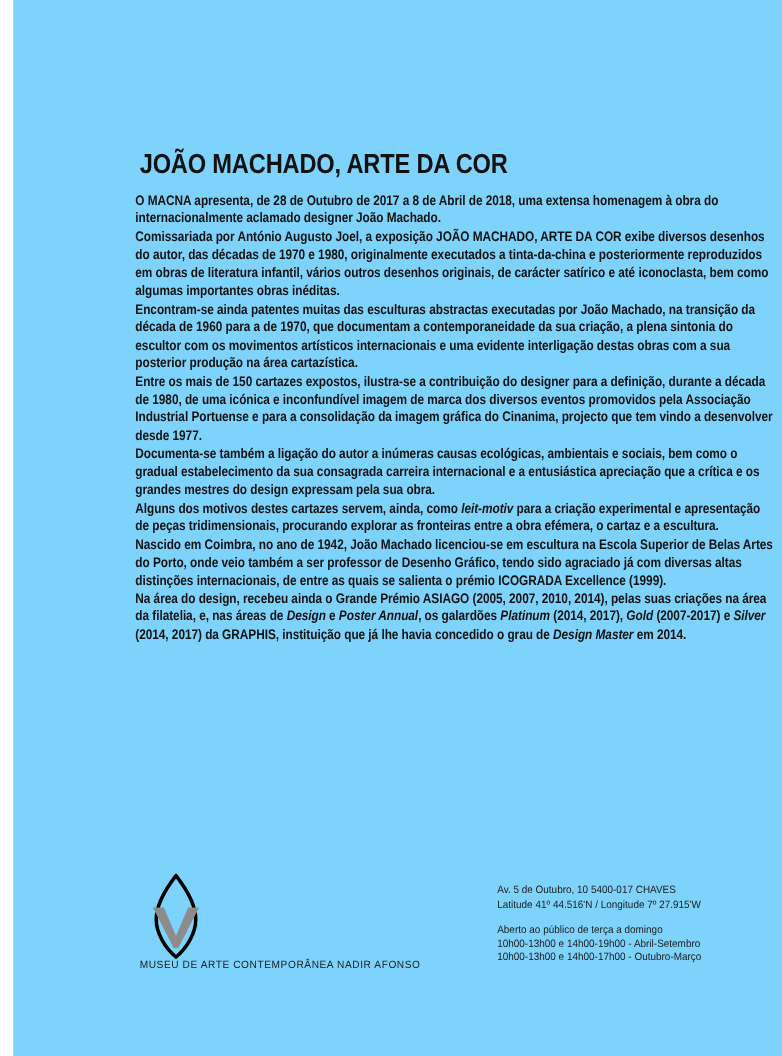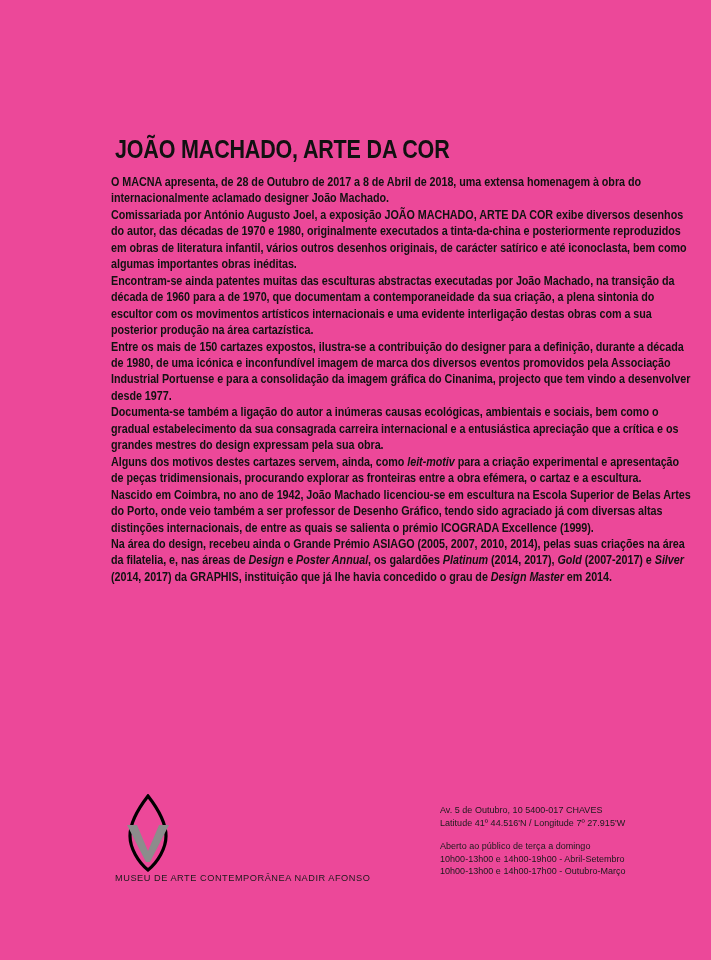--- a/index.html
+++ b/index.html
@@ -12,21 +12,22 @@
     height: 960px;
     position: relative;
     font-family: "Liberation Sans", sans-serif;
     color: #111111;
     overflow: hidden;
   }
 
   .page {
     position: absolute;
     inset: 0;
-    background: #ec4899;
+    background: #7dd3fc;
+    margin-left: 12px;
   }
 
   
   .title {
     position: absolute;
     left: 115px;
     top: 118px;
     width: 500px;
     font-family: "Liberation Sans Narrow", "Liberation Sans", sans-serif;
     font-weight: 700;

